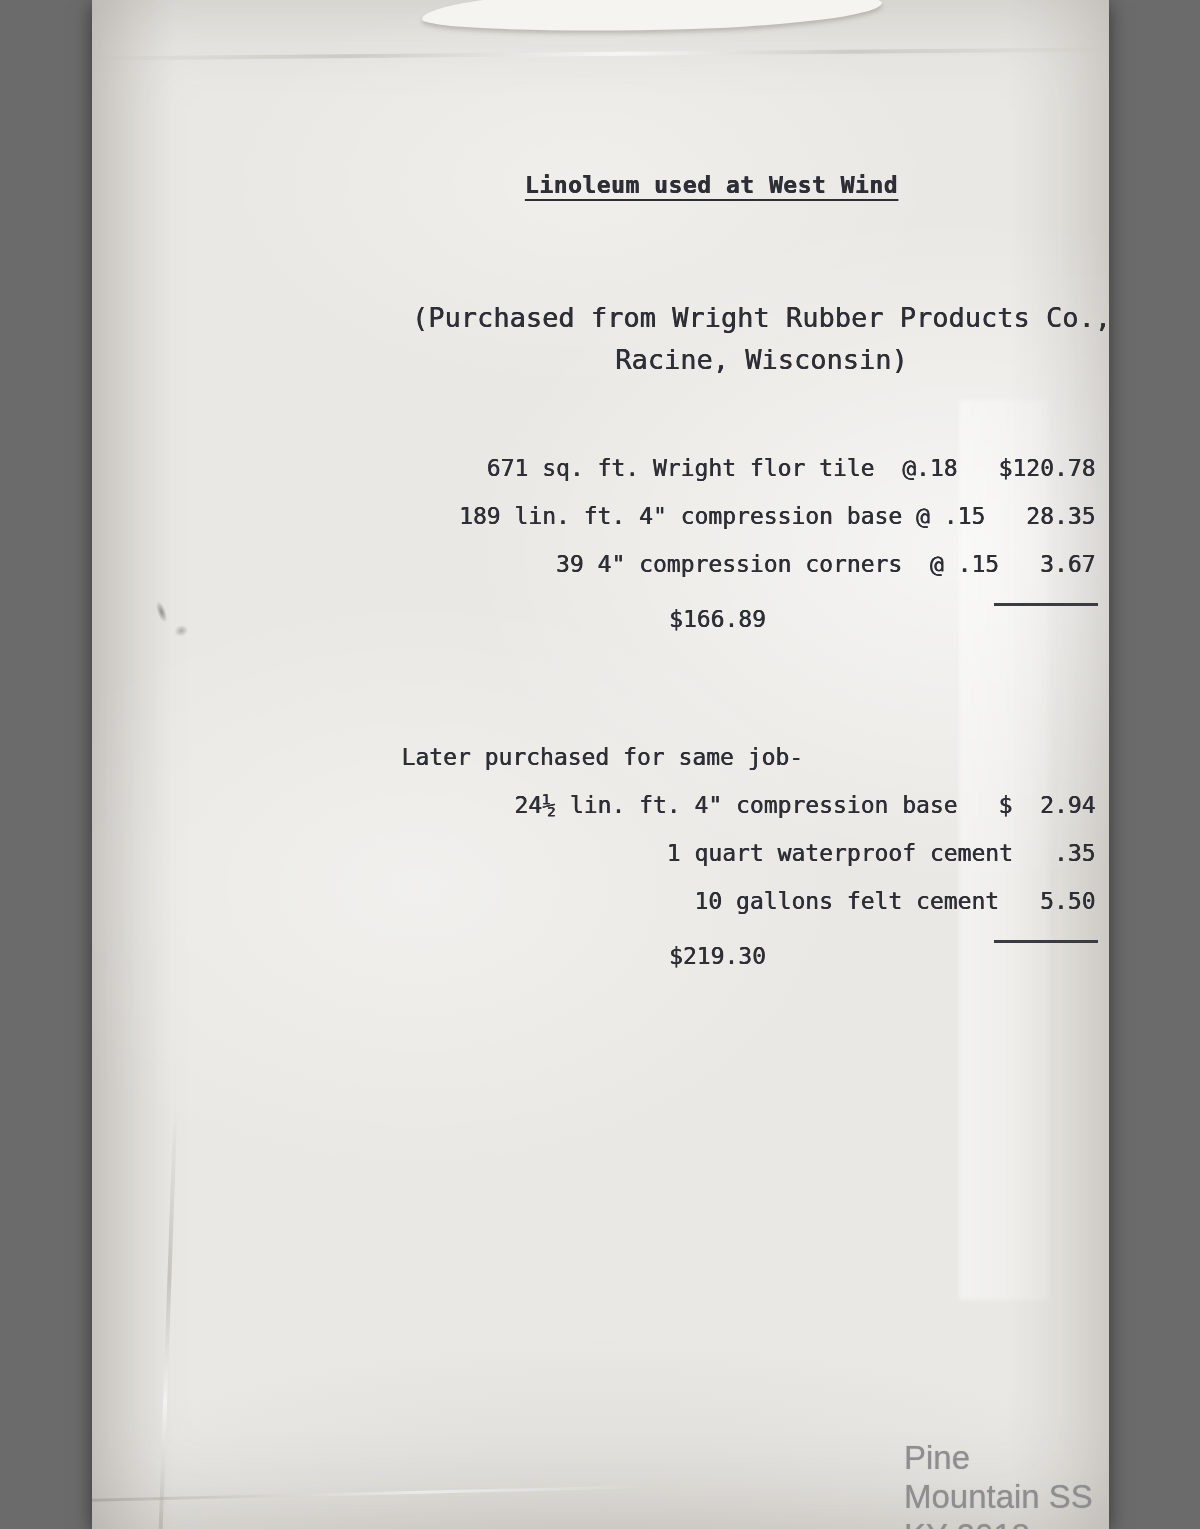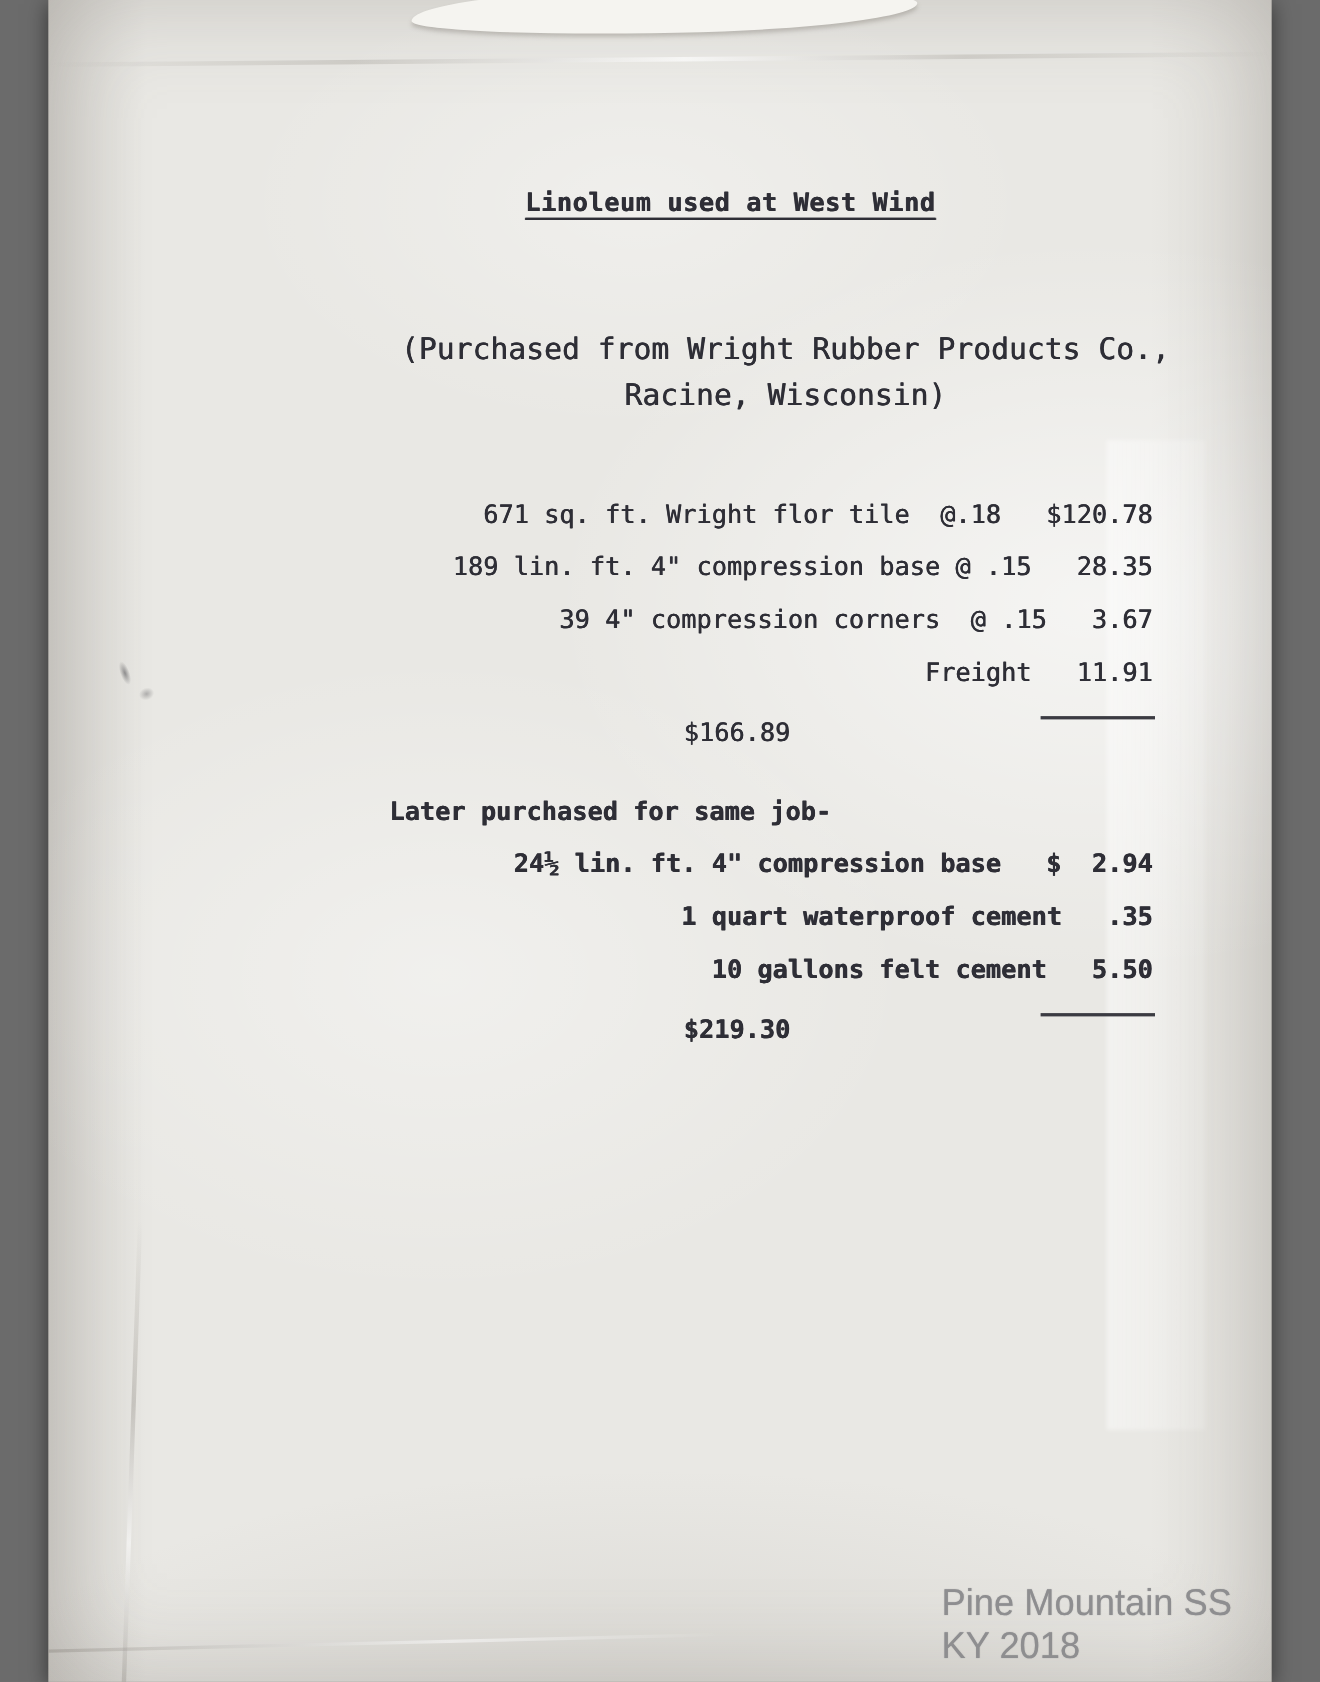--- a/index.html
+++ b/index.html
@@ -1,19 +1,19 @@
 <!DOCTYPE html>
 <html><head>
 <meta charset="utf-8">
 <style>
   * { margin: 0; padding: 0; box-sizing: border-box; }
   html, body { background: #6b6b6b; }
   .page {
     position: relative;
-    width: 1112px;
+    width: 1017px;
     height: 1529px;
     margin: 0 auto;
     background-color: #e9e8e4;
     background-image:
       radial-gradient(ellipse 700px 480px at 85% 36%, rgba(255,255,255,0.55), transparent 70%),
       radial-gradient(ellipse 620px 420px at 32% 58%, rgba(255,255,255,0.35), transparent 70%),
       radial-gradient(ellipse 520px 300px at 48% 12%, rgba(255,255,255,0.30), transparent 70%),
       radial-gradient(ellipse 900px 320px at 50% 102%, rgba(140,134,126,0.16), transparent 70%),
       linear-gradient(to right, rgba(128,122,114,0.20), transparent 8%, transparent 90%, rgba(165,160,152,0.18));
     box-shadow: inset 0 0 90px rgba(112,106,98,0.30), 0 4px 18px rgba(0,0,0,0.5);
@@ -78,21 +78,21 @@
     font-size: 27px;
     line-height: 42px;
   }
   .ledger {
     position: absolute;
     left: 248px;
     width: 756px;
     font-size: 23px;
   }
   .ledger-1 { top: 455px; }
-  .ledger-2 { top: 725px; font-weight: bold; }
+  .ledger-2 { top: 744px; }
   .row {
     display: flex;
     justify-content: flex-end;
     align-items: flex-start;
     height: 48px;
   }
   .row .label  { white-space: pre; }
   .row .amount { white-space: pre; text-align: right; margin-left: 41px; }
   .section-heading {
     height: 48px;
@@ -146,24 +146,20 @@
       <span class="amount">$120.78</span>
     </div>
     <div class="row">
       <span class="label">189 lin. ft. 4" compression base @ .15</span>
       <span class="amount">28.35</span>
     </div>
     <div class="row">
       <span class="label"> 39 4" compression corners  @ .15</span>
       <span class="amount">3.67</span>
     </div>
-    <div class="row">
-      <span class="label">Freight</span>
-      <span class="amount">11.91</span>
-    </div>
     <div class="rule"></div>
     <div class="total-row">
       <span class="amount">$166.89</span>
     </div>
   </div>
 
   <div class="ledger ledger-2 ink">
     <div class="section-heading">Later purchased for same job-</div>
     <div class="row">
       <span class="label">24½ lin. ft. 4" compression base</span>

